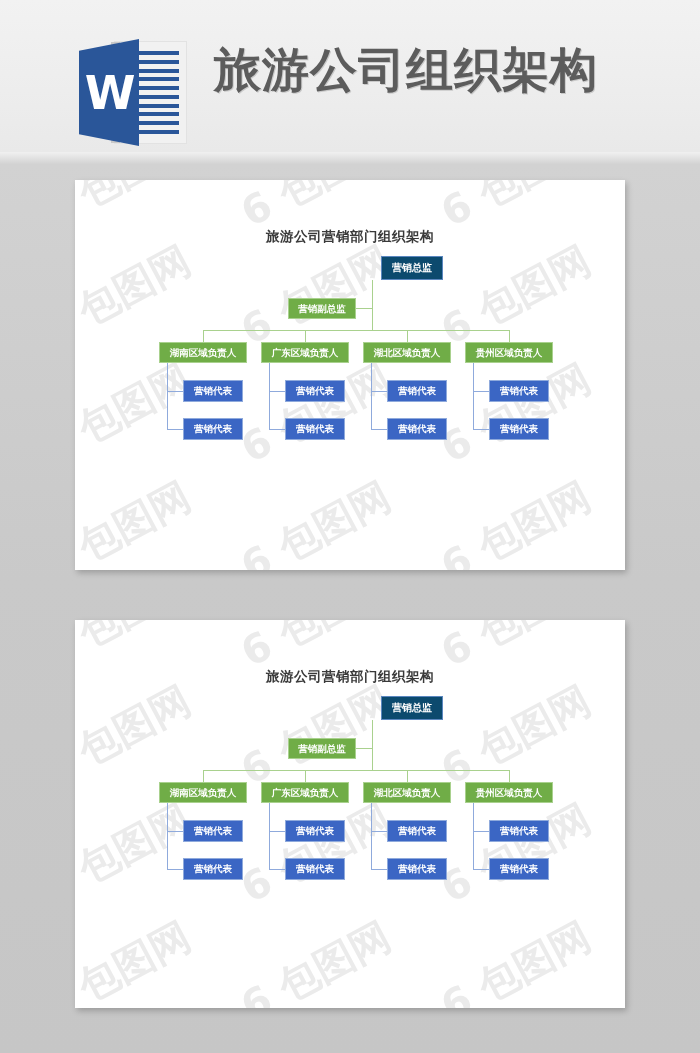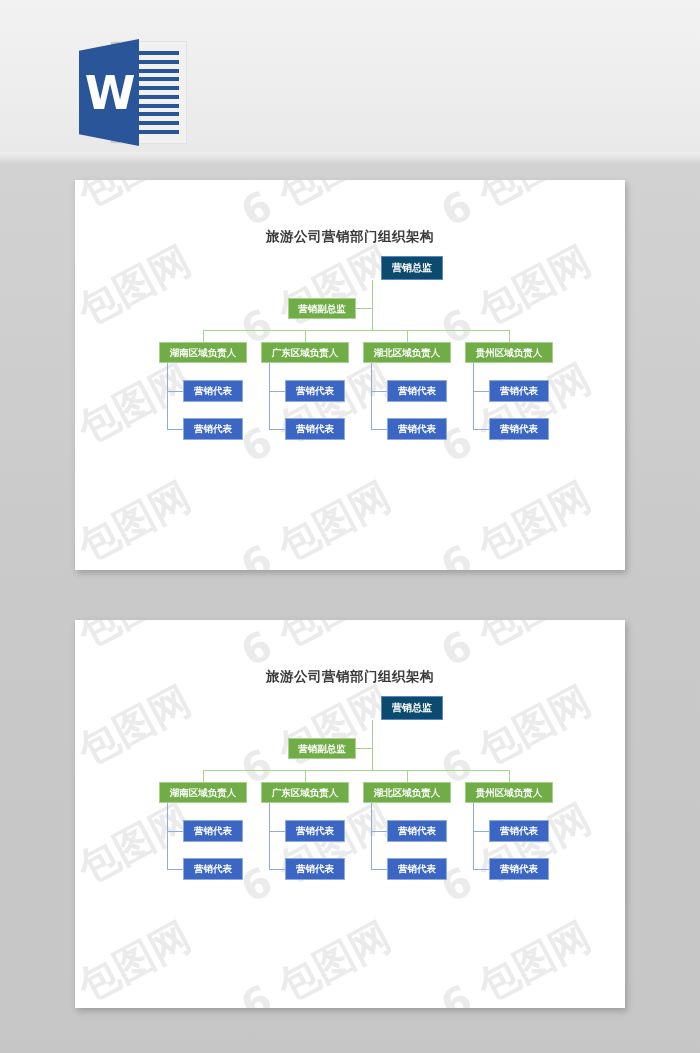--- a/index.html
+++ b/index.html
@@ -127,20 +127,21 @@
             <i></i>
             <i></i>
             <i></i>
         </div>
       </div>
       <div class="spine"></div>
       <div class="flap"></div>
       <div class="wchar">W</div>
     </div>
 
+    <div id="title-main">旅游公司组织架构</div>
   </div>
 
   <div class="card" id="card-1">
     <div class="wm">
         <div class="tile" style="left: -40px; top: -30px;">6 包图网</div>
         <div class="tile" style="left: 160px; top: -30px;">6 包图网</div>
         <div class="tile" style="left: 360px; top: -30px;">6 包图网</div>
         <div class="tile" style="left: -40px; top: 88px;">6 包图网</div>
         <div class="tile" style="left: 160px; top: 88px;">6 包图网</div>
         <div class="tile" style="left: 360px; top: 88px;">6 包图网</div>

